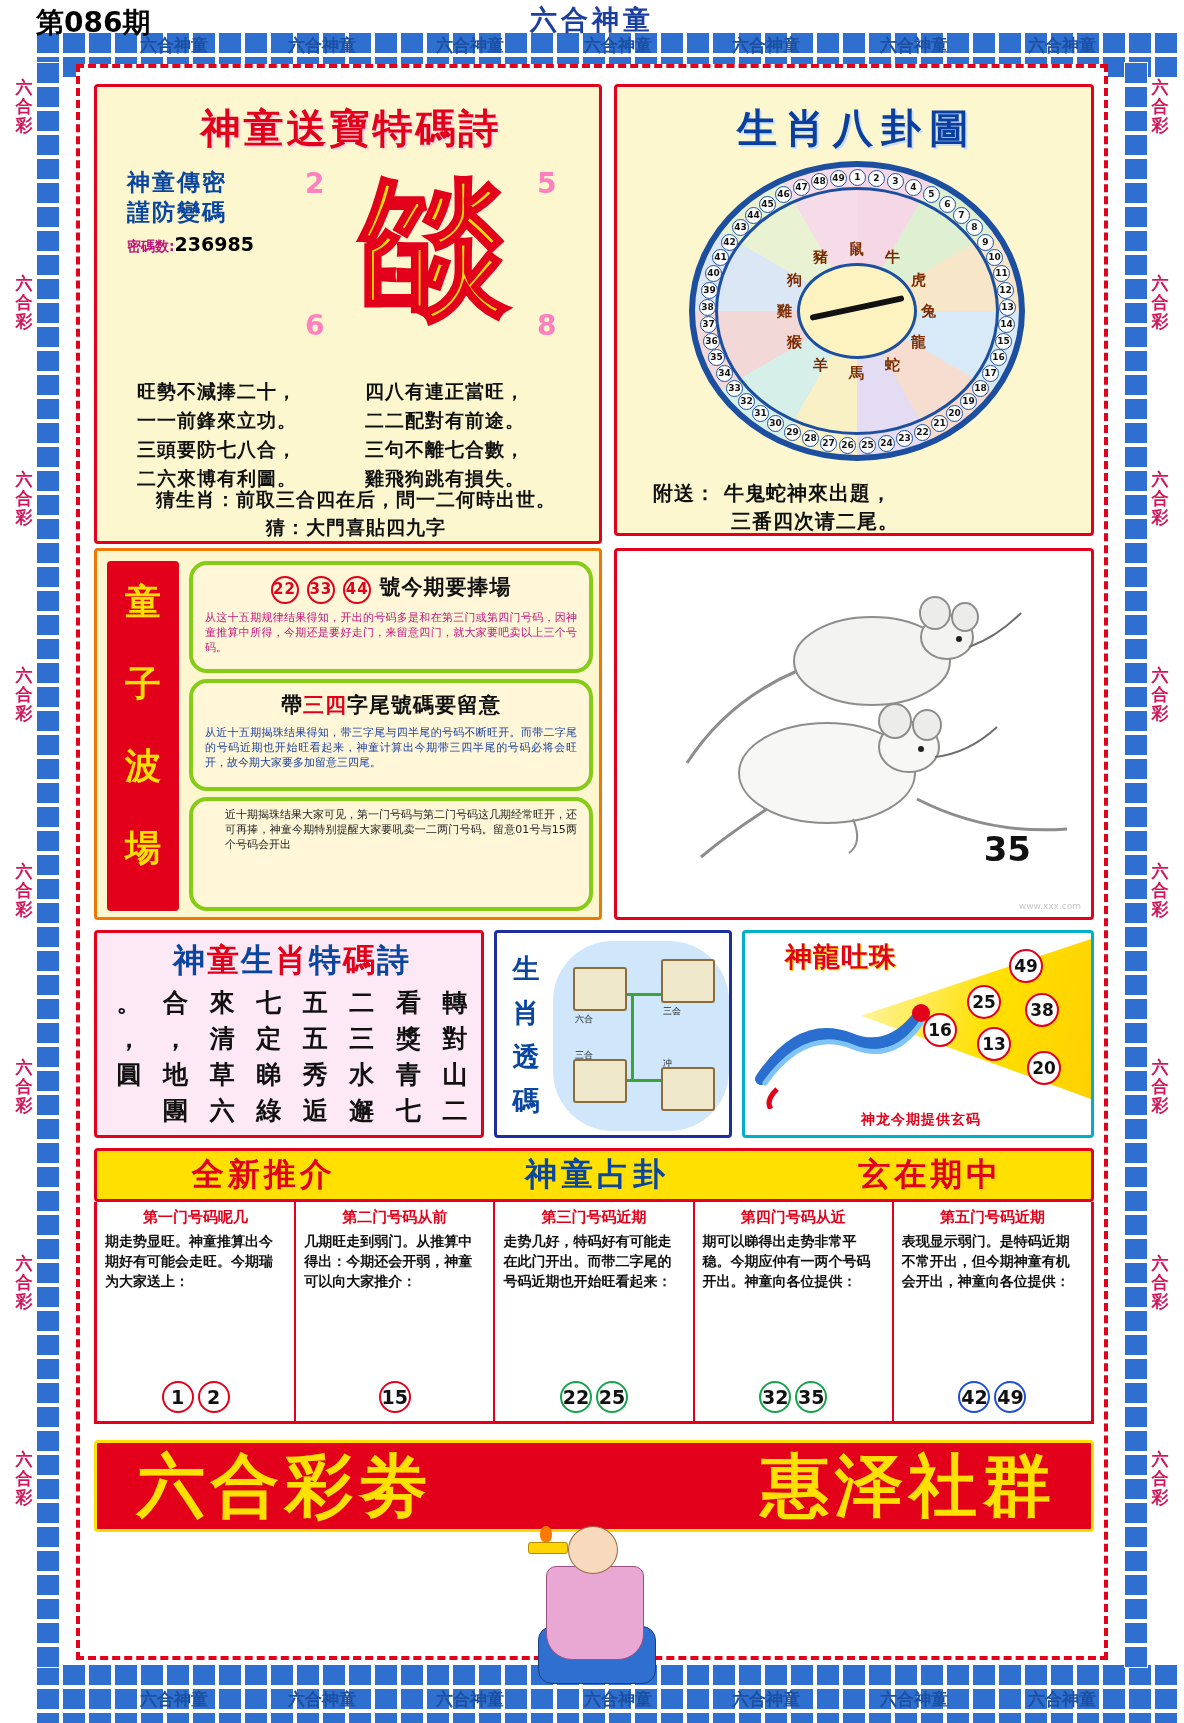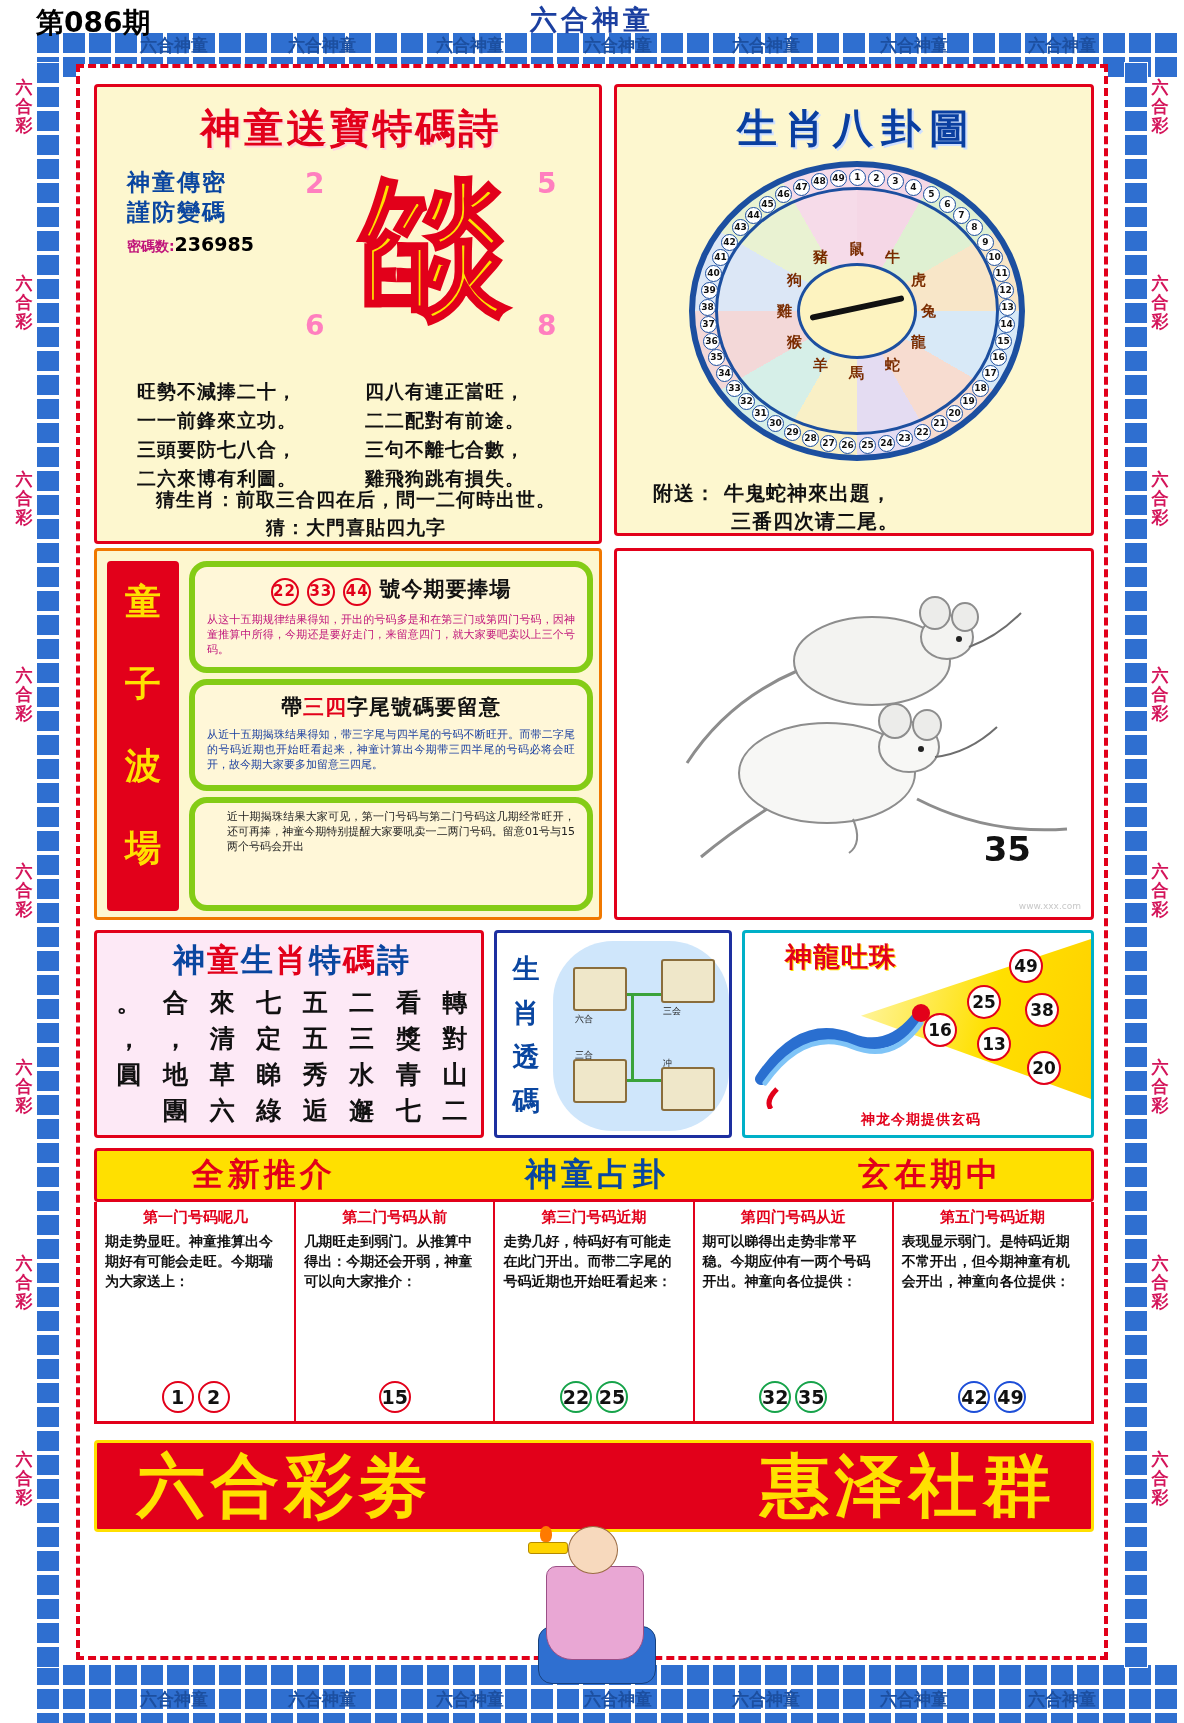--- a/index.html
+++ b/index.html
@@ -138,21 +138,21 @@
   .redStrip{
     position:absolute;left:10px;top:10px;width:72px;height:350px;
     background:#e2001a;border-radius:4px;
   }
   .redStrip span{
     display:block;text-align:center;color:#ffe000;font-size:36px;font-weight:bold;
     line-height:82px;
   }
   .tipBox{
     position:absolute;left:92px;width:404px;background:#fff7d8;
-    border:6px solid #84cc16;border-radius:18px;box-sizing:border-box;
+    border:4px solid #84cc16;border-radius:18px;box-sizing:border-box;
   }
   .tip1{top:10px;height:112px;}
   .tip2{top:128px;height:112px;}
   .tip3{top:246px;height:114px;}
   .tipHead{
     text-align:center;font-size:21px;font-weight:bold;color:#111;margin-top:8px;letter-spacing:1px;
   }
   .tipHead em{font-style:normal;color:#e2001a;}
   .tipHead .circ{
     display:inline-block;width:24px;height:24px;line-height:22px;border:2px solid #e2001a;

